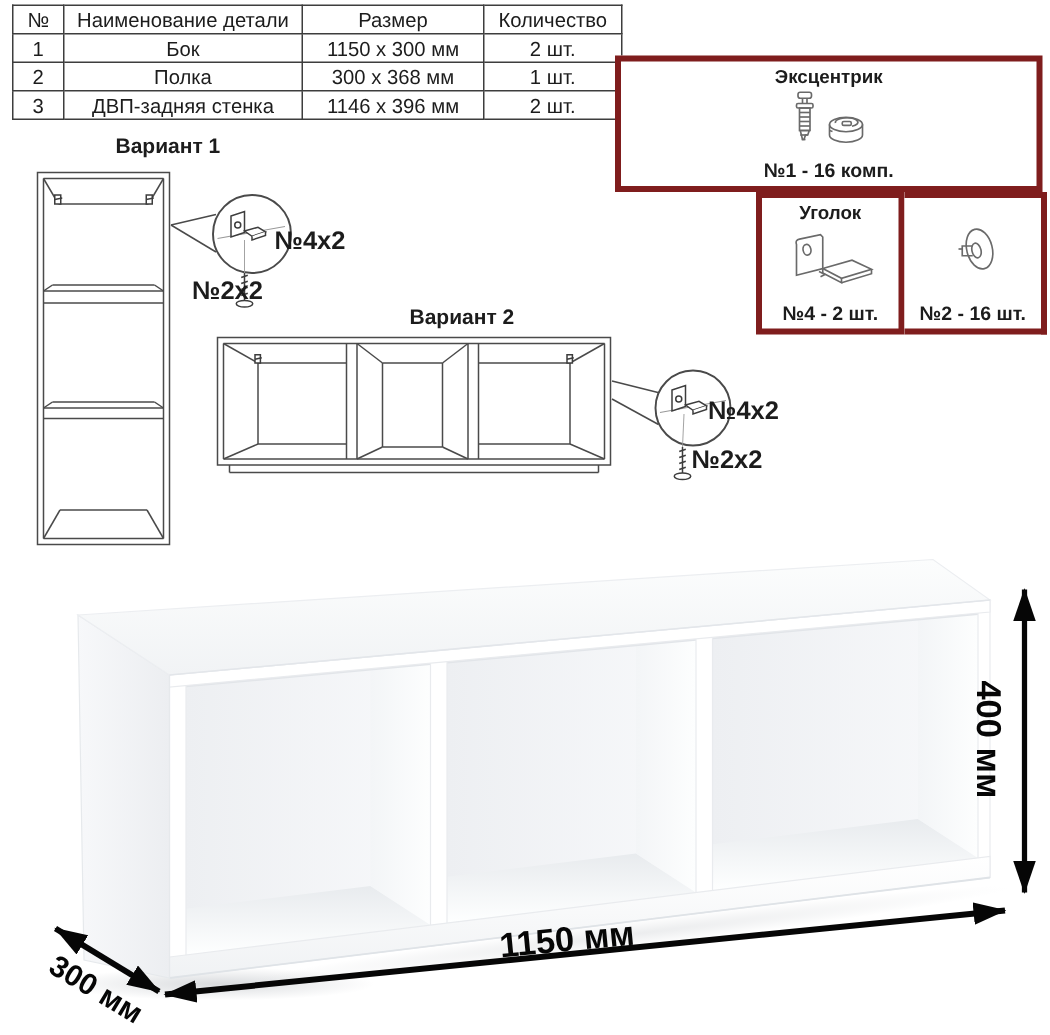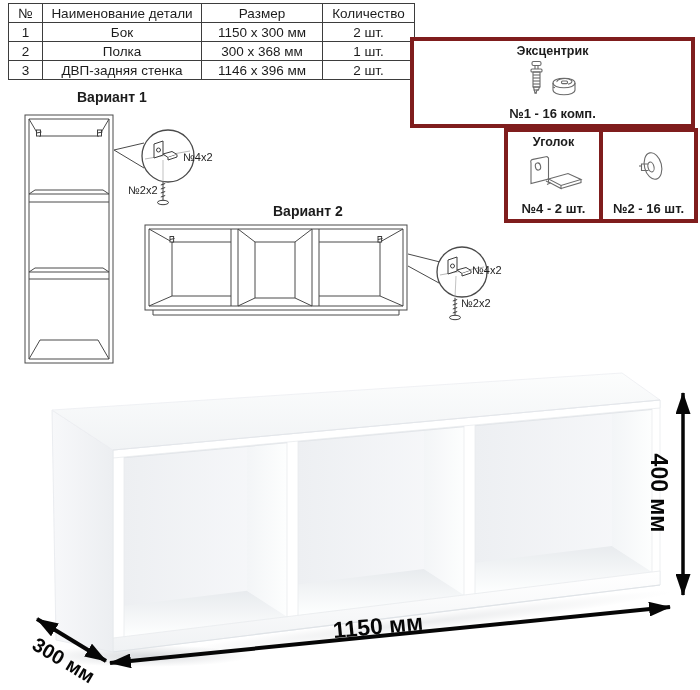--- a/index.html
+++ b/index.html
@@ -25,21 +25,21 @@
   .hw-cell{
     flex:1 1 0;border:4px solid #7f1d1d;display:flex;flex-direction:column;align-items:center;
     background:#fff;min-width:0;
   }
   .hw-cell + .hw-cell{border-left:none;}
   .hw-title{font-size:12.5px;font-weight:bold;text-align:center;line-height:1.15;padding:3px 2px 0 2px;}
   .hw-icon{flex:1;display:flex;align-items:center;justify-content:center;width:100%;}
   .hw-qty{font-size:13px;font-weight:bold;text-align:right;padding-bottom:3px;white-space:nowrap;}
   
   .fig-title{position:absolute;font-size:14px;font-weight:bold;white-space:nowrap;padding-left:41px;}
-  .callout-label{position:absolute;font-size:11px;font-weight:normal;white-space:nowrap;}
+  .callout-label{position:absolute;font-size:17px;font-weight:bold;white-space:nowrap;}
   .fig-svg{position:absolute;}
   
   .dim-label{position:absolute;font-weight:bold;color:#060606;white-space:nowrap;}
   .dim-width{left:308px;top:613px;width:140px;text-align:center;font-size:23px;transform:rotate(-5.5deg);}
   .dim-height{left:672px;top:438px;width:110px;text-align:center;font-size:23px;transform:rotate(90deg);transform-origin:0 0;}
   .dim-depth{left:30px;top:627px;width:92px;text-align:center;font-size:20px;transform:rotate(31deg);transform-origin:0 0;}
 </style>
 </head>
 <body>
 

